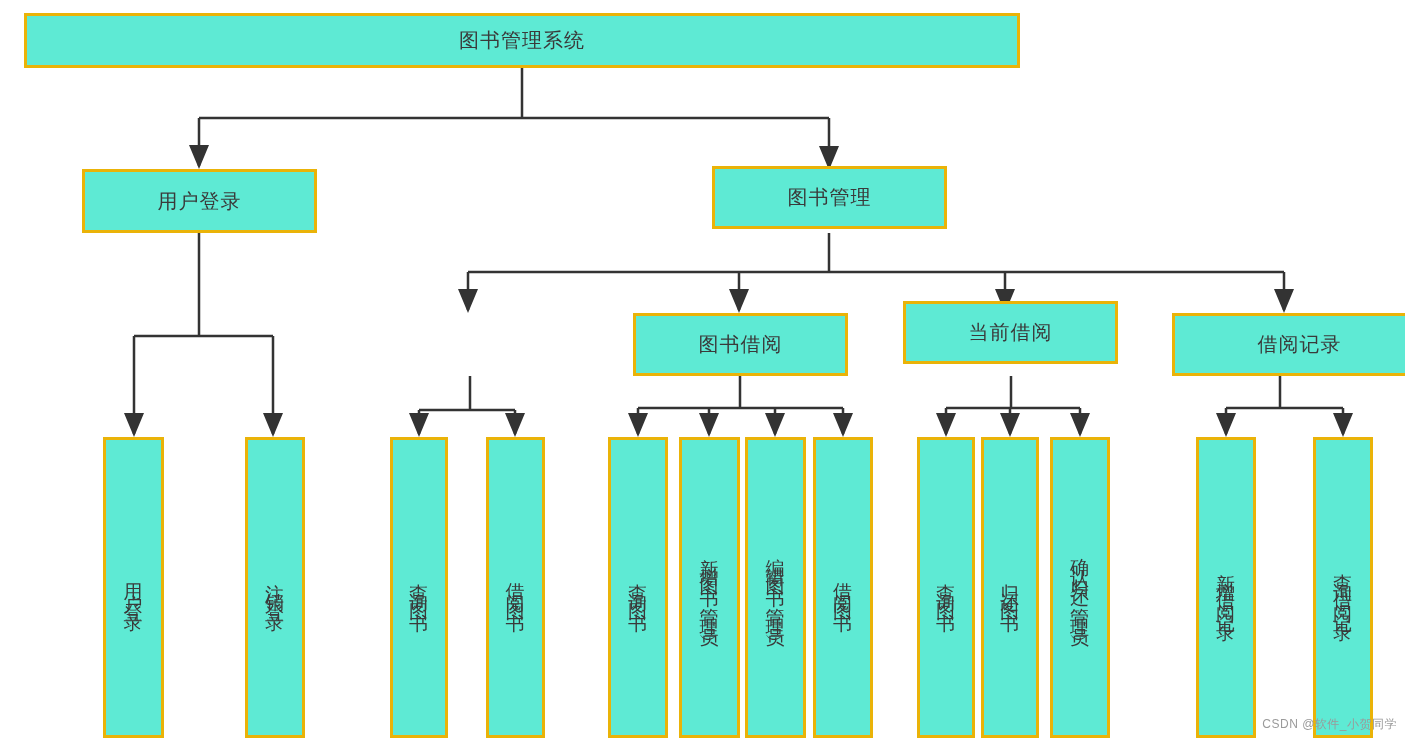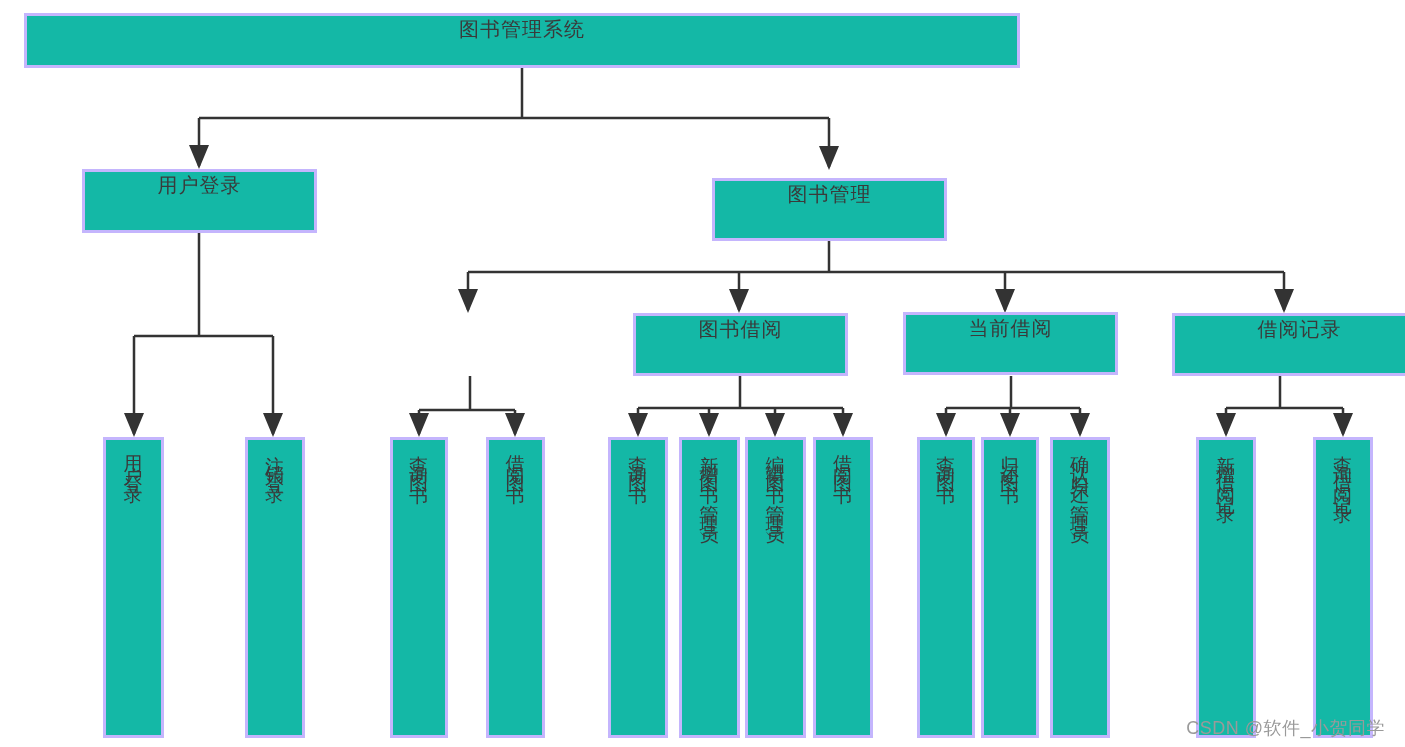--- a/index.html
+++ b/index.html
@@ -7,37 +7,37 @@
     position:relative;
     width:1405px; height:747px;
     background:#ffffff;
     font-family:"Liberation Sans","DejaVu Sans",sans-serif;
     overflow:hidden;
   }
   .connectors { position:absolute; left:0; top:0; width:1405px; height:747px; }
   .node {
     position:absolute;
     box-sizing:border-box;
-    background:#14b8a6;
-    border:3px solid #c4b5fd;
-    display:flex; justify-content:center;
+    background:#5eead4;
+    border:3px solid #eab308;
+    display:flex; align-items:center; justify-content:center;
     color:#3a3a3a;
   }
   .node.h span { font-size:20px; letter-spacing:1px; white-space:nowrap; }
   .node.leaf span {
     writing-mode:vertical-rl;
     font-size:19px;
     line-height:1;
     letter-spacing:10px;
     white-space:nowrap;
   }
   .watermark {
     position:absolute;
-    top:716px; right:20px;
-    font-size:18px;
+    top:716px; right:8px;
+    font-size:12px;
     letter-spacing:0.5px;
     color:#9a9a9a;
     white-space:nowrap;
   }
 </style>
 </head>
 <body>
 
 <div class="canvas">
 
@@ -72,28 +72,28 @@
              M1333 413 L1353 413 L1343 437 Z"></path>
   </svg>
 
   <div class="node h" style="left:24px;top:13px;width:996px;height:55px">
     <span>图书管理系统</span>
   </div>
 
   <div class="node h" style="left:82px;top:169px;width:235px;height:64px">
     <span>用户登录</span>
   </div>
-  <div class="node h" style="left:712px;top:178px;width:235px;height:63px">
+  <div class="node h" style="left:712px;top:166px;width:235px;height:63px">
     <span>图书管理</span>
   </div>
 
   <div class="node h" style="left:633px;top:313px;width:215px;height:63px">
     <span>图书借阅</span>
   </div>
-  <div class="node h" style="left:903px;top:312px;width:215px;height:63px">
+  <div class="node h" style="left:903px;top:301px;width:215px;height:63px">
     <span>当前借阅</span>
   </div>
   <div class="node h" style="left:1172px;top:313px;width:255px;height:63px">
     <span>借阅记录</span>
   </div>
 
   <div class="node leaf" style="left:103px;top:437px;width:61px;height:301px">
     <span>用户登录</span>
   </div>
   <div class="node leaf" style="left:245px;top:437px;width:60px;height:301px">

